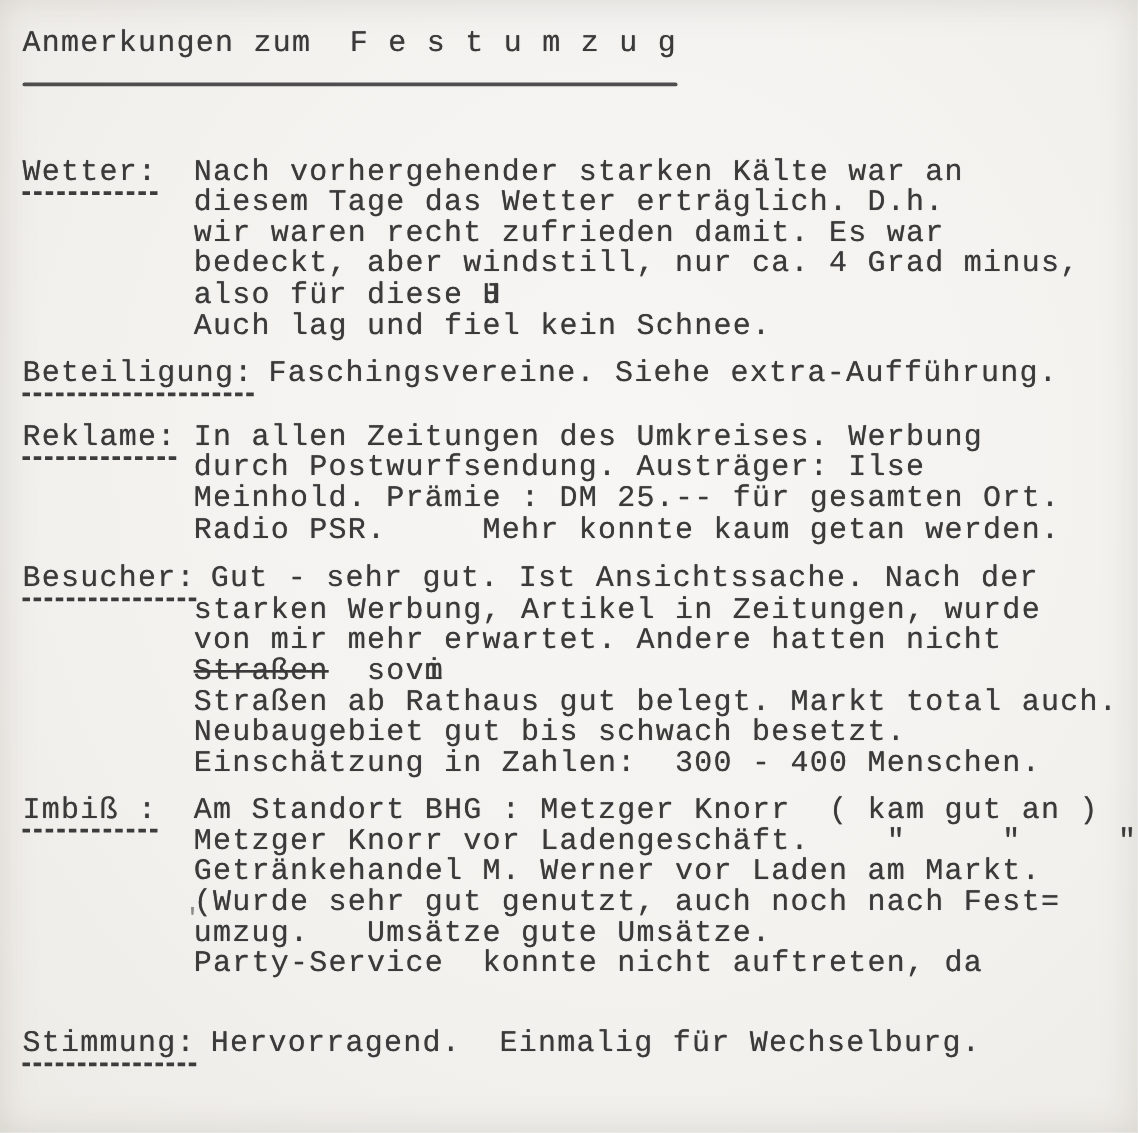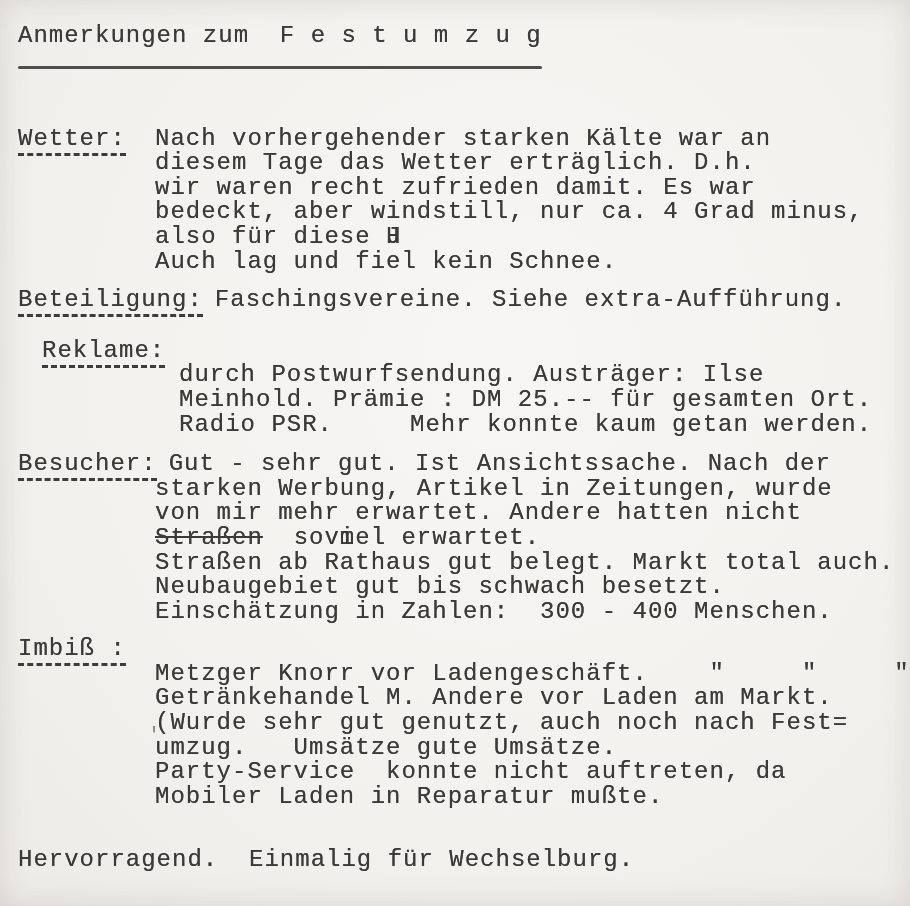--- a/index.html
+++ b/index.html
@@ -25,21 +25,21 @@
   .labelcell{flex:0 0 auto;min-width:137px;padding-right:12px;box-sizing:border-box;white-space:pre;}
   .label{border-bottom:3px dashed #3c3c3c;padding-bottom:1px;}
   .line{white-space:pre;display:block;}
   .row .line{flex:1 1 auto;}
   .cont{margin-left:137px;}
   .strike{text-decoration:line-through;text-decoration-thickness:2px;}
   .ov{position:relative;display:inline-block;}
   .ov .top{position:absolute;left:0;top:0;}
   .mt-wetter{margin-top:58px;}
   .mt-beteiligung{margin-top:14px;}
-  .mt-reklame{margin-top:26px;margin-left:24px;}
+  .mt-reklame{margin-top:26px;}
   .mt-besucher{margin-top:15px;}
   .mt-imbiss{margin-top:13px;}
   .mt-stimmung{margin-top:39px;}
   .artifact{position:absolute;left:148px;top:724px;font-size:20px;opacity:.55;}
 </style>
 </head>
 <body>
 
 <div class="page">
 
@@ -61,51 +61,53 @@
   <div class="section mt-beteiligung">
     <div class="row">
       <span class="labelcell"><span class="label">Beteiligung:</span></span>
       <span class="line">Faschingsvereine. Siehe extra-Aufführung.</span>
     </div>
   </div>
 
   <div class="section mt-reklame">
     <div class="row">
       <span class="labelcell"><span class="label">Reklame:</span></span>
+      <span class="line">In allen Zeitungen des Umkreises. Werbung</span>
     </div>
     <div class="line cont">durch Postwurfsendung. Austräger: Ilse</div>
     <div class="line cont">Meinhold. Prämie : DM 25.-- für gesamten Ort.</div>
     <div class="line cont">Radio PSR.     Mehr konnte kaum getan werden.</div>
   </div>
 
   <div class="section mt-besucher">
     <div class="row">
       <span class="labelcell"><span class="label">Besucher:</span></span>
       <span class="line">Gut - sehr gut. Ist Ansichtssache. Nach der</span>
     </div>
     <div class="line cont">starken Werbung, Artikel in Zeitungen, wurde</div>
     <div class="line cont">von mir mehr erwartet. Andere hatten nicht</div>
-    <div class="line cont"><span class="strike">Straßen</span><span>  sov</span><span class="ov"><span>m</span><span class="top">i</span></span><span>el erwartet.</span></div>
+    <div class="line cont"><span class="strike">Straßen</span><span>  sov</span><span class="ov"><span>m</span><span class="top">i</span></span></div>
     <div class="line cont">Straßen ab Rathaus gut belegt. Markt total auch.</div>
     <div class="line cont">Neubaugebiet gut bis schwach besetzt.</div>
     <div class="line cont">Einschätzung in Zahlen:  300 - 400 Menschen.</div>
   </div>
 
   <div class="section mt-imbiss">
     <div class="row">
       <span class="labelcell"><span class="label">Imbiß :</span></span>
+      <span class="line">Am Standort BHG : Metzger Knorr  ( kam gut an )</span>
     </div>
     <div class="line cont">Metzger Knorr vor Ladengeschäft.    "     "     "</div>
-    <div class="line cont">Getränkehandel M. Andere vor Laden am Markt.</div>
+    <div class="line cont">Getränkehandel M. Werner vor Laden am Markt.</div>
     <div class="line cont">(Wurde sehr gut genutzt, auch noch nach Fest=</div>
     <div class="line cont">umzug.   Umsätze gute Umsätze.</div>
     <div class="line cont">Party-Service  konnte nicht auftreten, da</div>
-    <div class="line cont">Mobiler Laden in Reparatur mußte.</div>
   </div>
 
   <div class="section mt-stimmung">
     <div class="row">
+      <span class="labelcell"><span class="label">Stimmung:</span></span>
       <span class="line">Hervorragend.  Einmalig für Wechselburg.</span>
     </div>
   </div>
 
   <span class="artifact">'</span>
 </div>
 
 </body></html>

